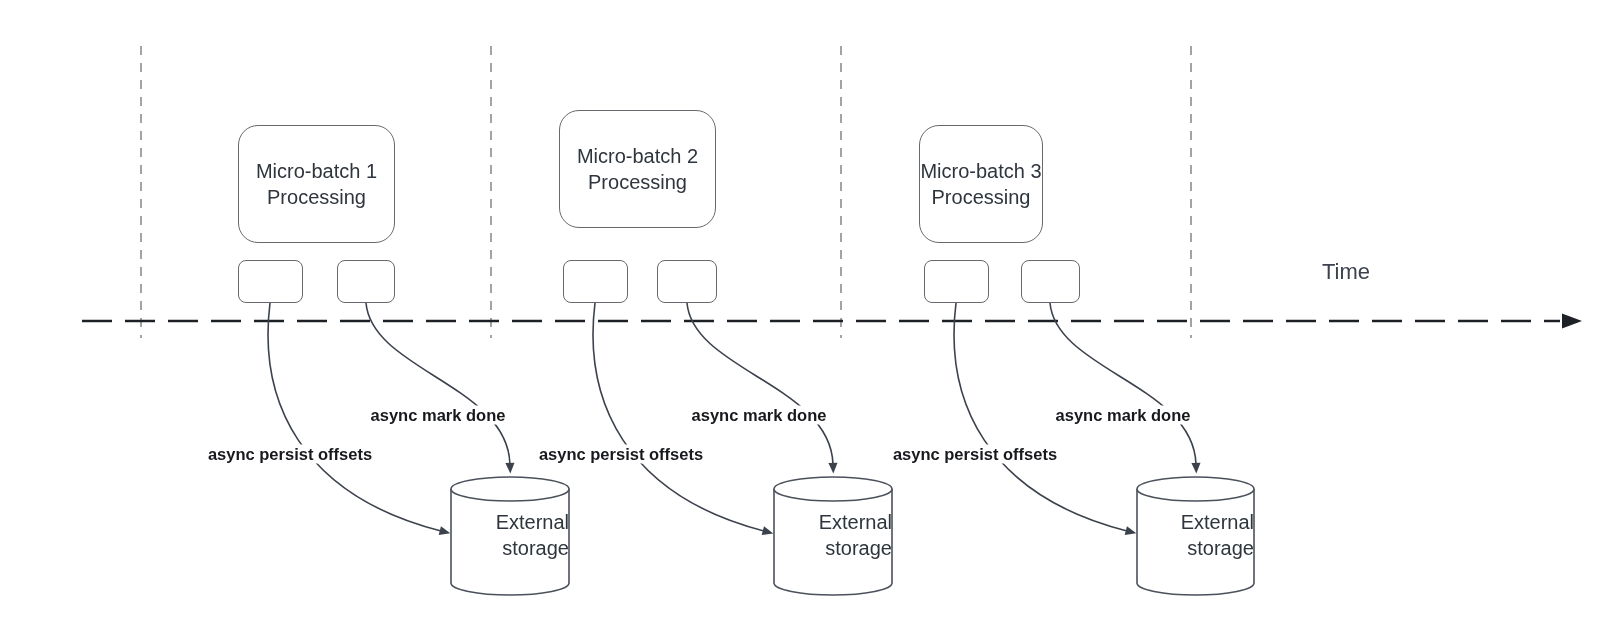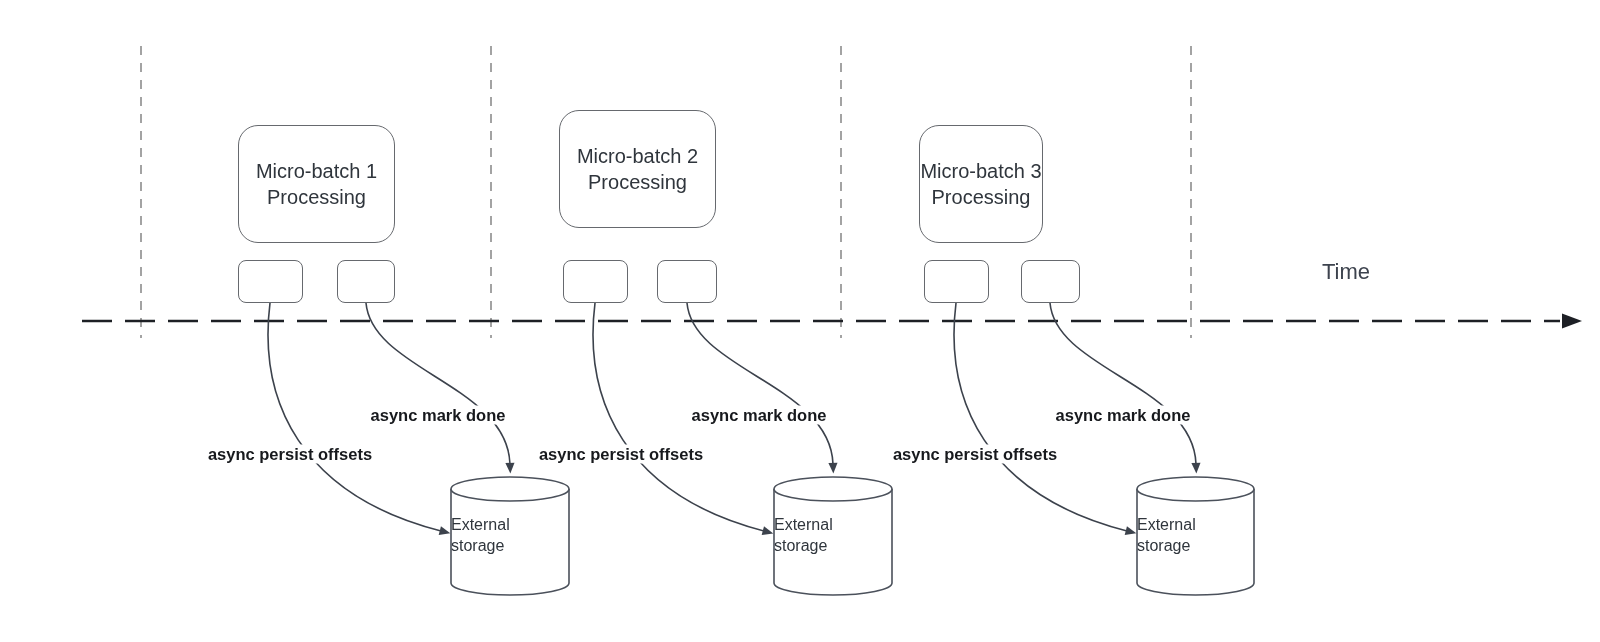--- a/index.html
+++ b/index.html
@@ -28,22 +28,22 @@
     border:1.6px solid var(--shape_border); border-radius:8px;
     box-sizing:border-box;
   }
   .edge-label {
     position:absolute; transform:translate(-50%,-50%);
     background:#fff; padding:0 3px; white-space:nowrap;
     font-size:16.5px; font-weight:bold; color:var(--edge_label_color);margin-top:27px;
   }
   .storage-label {
     position:absolute; display:flex; flex-direction:column;
-    align-items:flex-start; justify-content:center;
-    font-size:16px; line-height:1.32; color:var(--node_text); text-align:center;
+    align-items:flex-end; justify-content:center;
+    font-size:20px; line-height:1.32; color:var(--node_text); text-align:center;
   }
   .time-label {
     position:absolute; display:flex; align-items:center; justify-content:center;
     font-size:22px; color:var(--axis_label_color);
   }
 </style>
 </head>
 <body>
 
 <div class="canvas">

